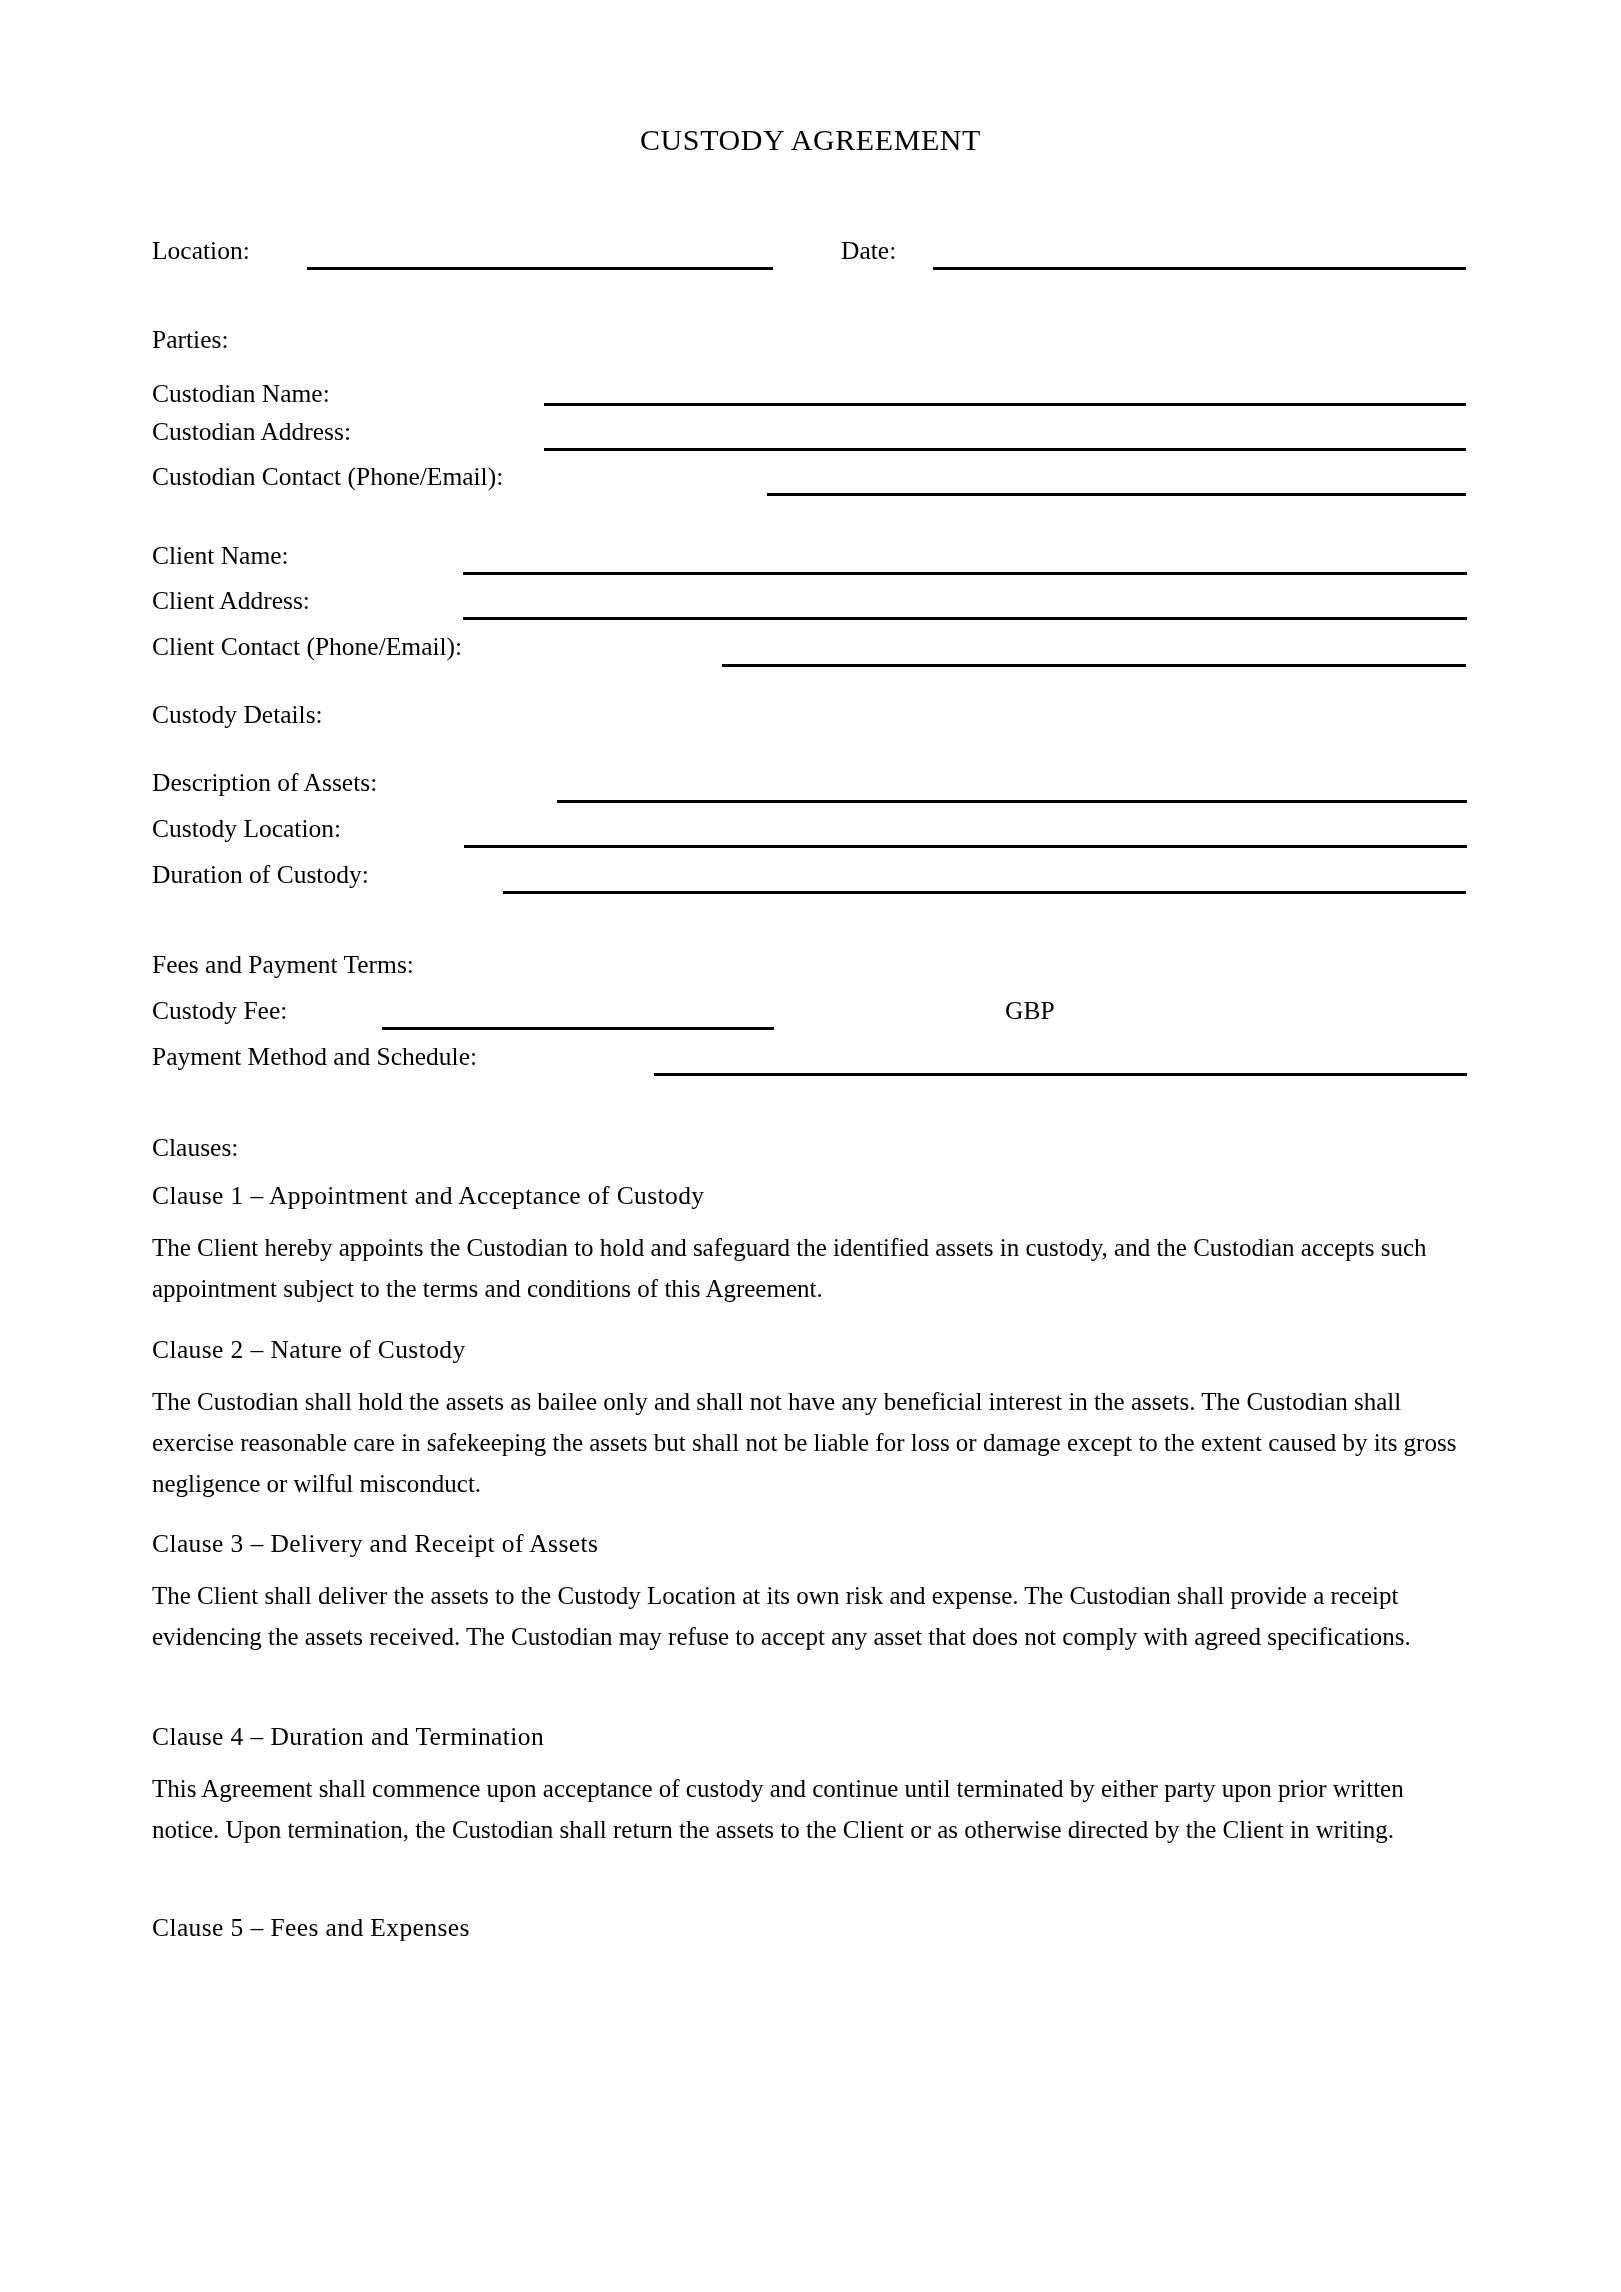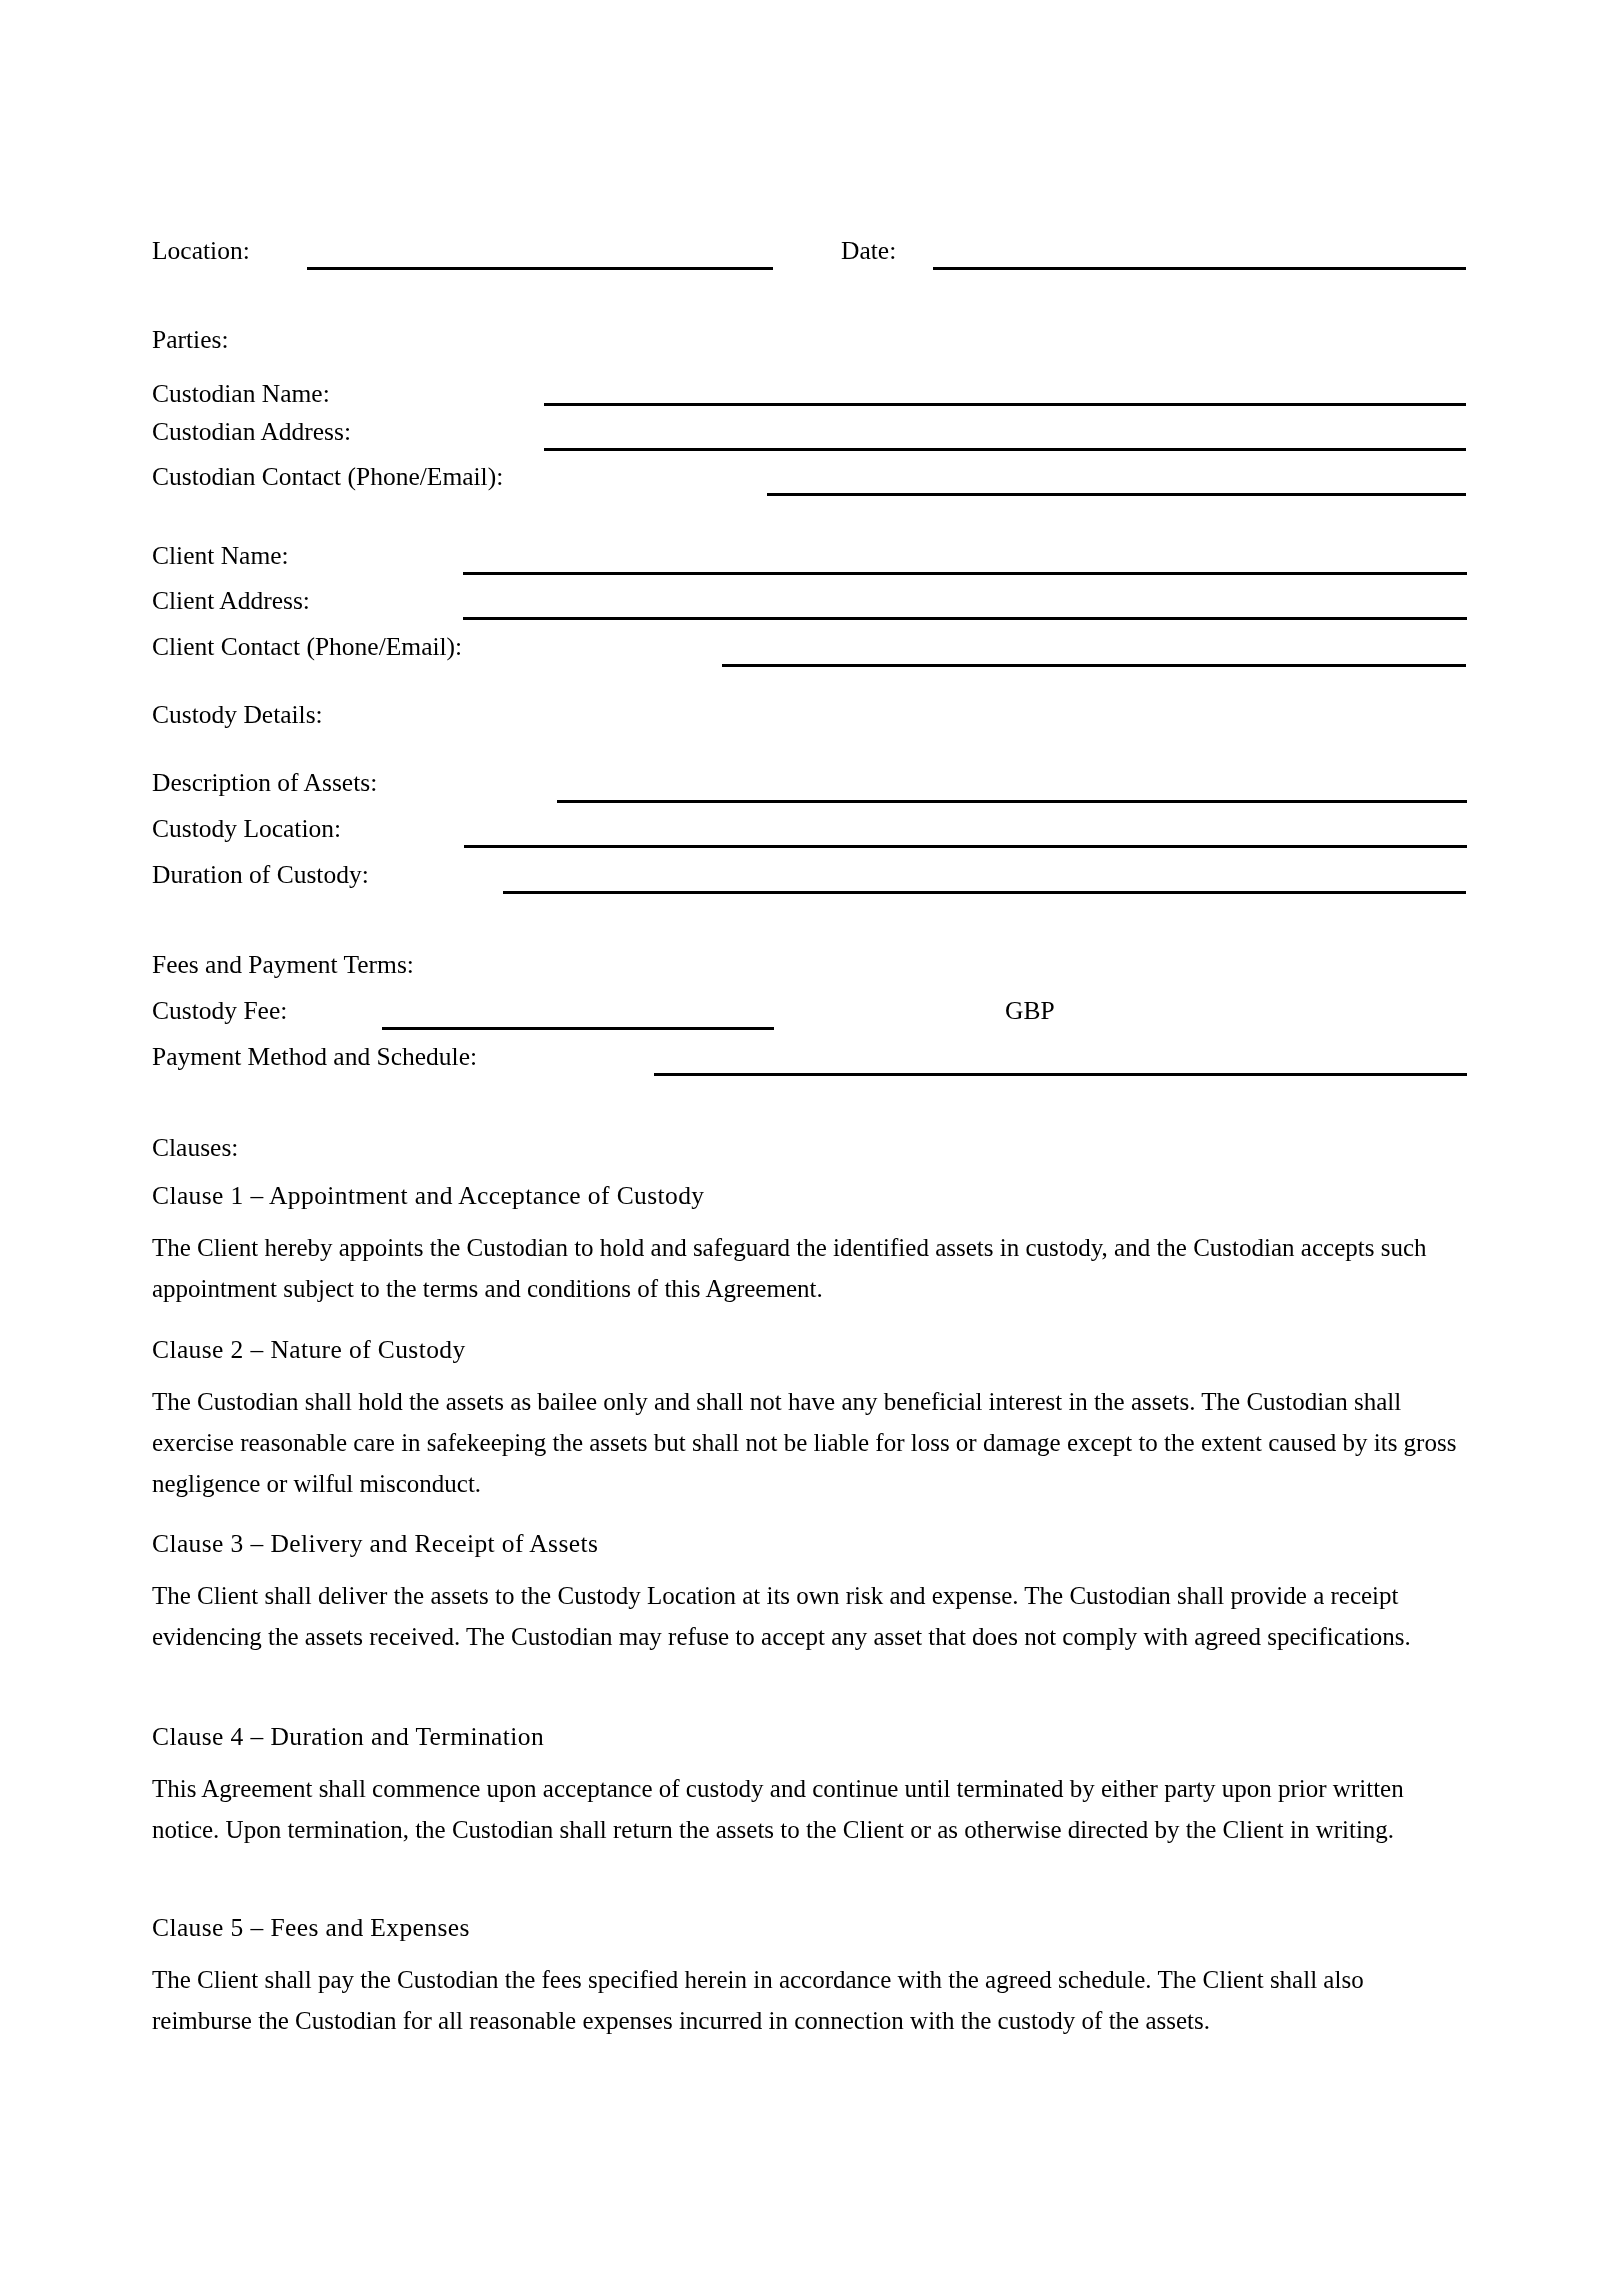--- a/index.html
+++ b/index.html
@@ -70,20 +70,21 @@
     font-size: 25px;
     line-height: 41px;
     text-align: left;
   }
 </style>
 </head>
 <body>
 
 <div class="page">
 
+  <div class="doc-title">CUSTODY AGREEMENT</div>
 
   <div class="lbl" style="left:152px; top:236px;">Location:</div>
   <div class="rule" style="left:307px; top:267px; width:466px;"></div>
 
   <div class="lbl" style="left:841px; top:236px;">Date:</div>
   <div class="rule" style="left:933px; top:267px; width:533px;"></div>
 
   <div class="lbl" style="left:152px; top:325px;">Parties:</div>
 
   <div class="lbl" style="left:152px; top:371px;margin-top:8px;">Custodian Name:</div>
@@ -132,16 +133,15 @@
   <div class="clause-head" style="left:152px; top:1335px;">Clause 2 – Nature of Custody</div>
   <div class="clause-body" style="top:1381px;">The Custodian shall hold the assets as bailee only and shall not have any beneficial interest in the assets. The Custodian shall exercise reasonable care in safekeeping the assets but shall not be liable for loss or damage except to the extent caused by its gross negligence or wilful misconduct.</div>
 
   <div class="clause-head" style="left:152px; top:1529px;">Clause 3 – Delivery and Receipt of Assets</div>
   <div class="clause-body" style="top:1575px;">The Client shall deliver the assets to the Custody Location at its own risk and expense. The Custodian shall provide a receipt evidencing the assets received. The Custodian may refuse to accept any asset that does not comply with agreed specifications.</div>
 
   <div class="clause-head" style="left:152px; top:1722px;">Clause 4 – Duration and Termination</div>
   <div class="clause-body" style="top:1768px;">This Agreement shall commence upon acceptance of custody and continue until terminated by either party upon prior written notice. Upon termination, the Custodian shall return the assets to the Client or as otherwise directed by the Client in writing.</div>
 
   <div class="clause-head" style="left:152px; top:1913px;">Clause 5 – Fees and Expenses</div>
-  <div class="clause-body" style="top:1959px;">The Client shall pay the Custodian the fees specified herein in accordance with the agreed schedule. The Client shall also reimburse the Custodian for all reasonable expenses incurred in connection with the custody of the assets.</div>
 
 </div>
 
 
 </body></html>

